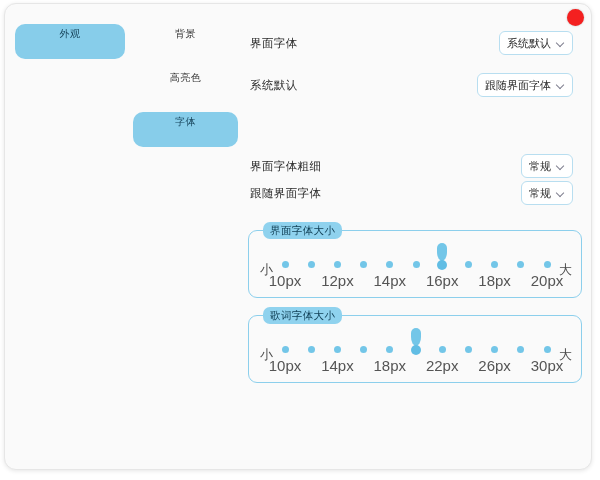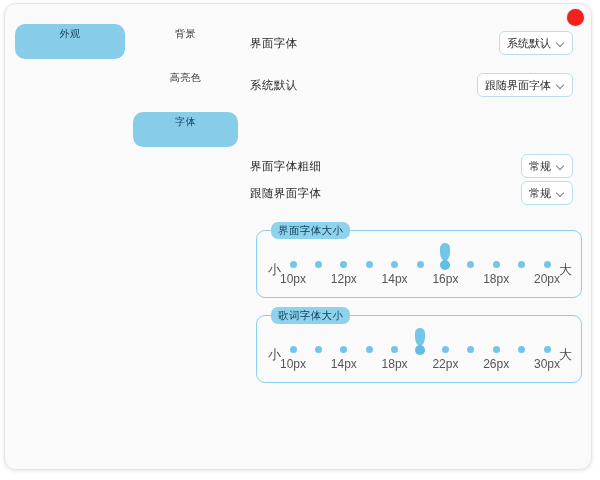--- a/index.html
+++ b/index.html
@@ -127,21 +127,21 @@
     width: 5px;
     height: 5px;
     border-right: 1.3px solid #7f7f8f;
     border-bottom: 1.3px solid #7f7f8f;
     transform: rotate(45deg);
   }
 
   
   .slider-group {
     position: absolute;
-    left: 11px;
+    left: 3px;
     right: 9px;
     height: 68px;
     border: 1px solid #8ccfec;
     border-radius: 9px;
     box-sizing: border-box;
     padding-left: 41px;
   }
   .group-legend {
     position: absolute;
     left: 14px;
@@ -200,21 +200,21 @@
     top: 10.5px;
     width: 10px;
     height: 10px;
     background: #61bde4;
   }
   .tick .tick-label {
     position: absolute;
     top: 23px;
     left: 0;
     transform: translateX(-50%);
-    font-size: 12px;
+    font-size: 15px;
     color: #555555;
     white-space: nowrap;
   }
   .handle {
     position: absolute;
     left: -5px;
     top: -6px;
     width: 10px;
     height: 18px;
     background: #73c6e8;

